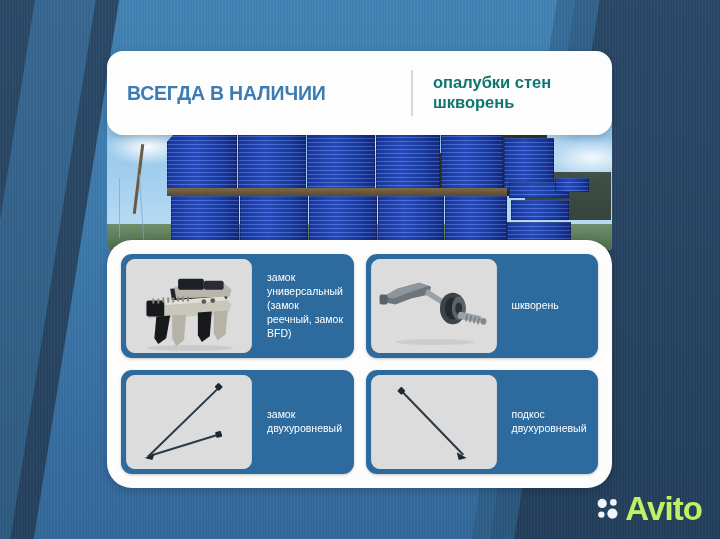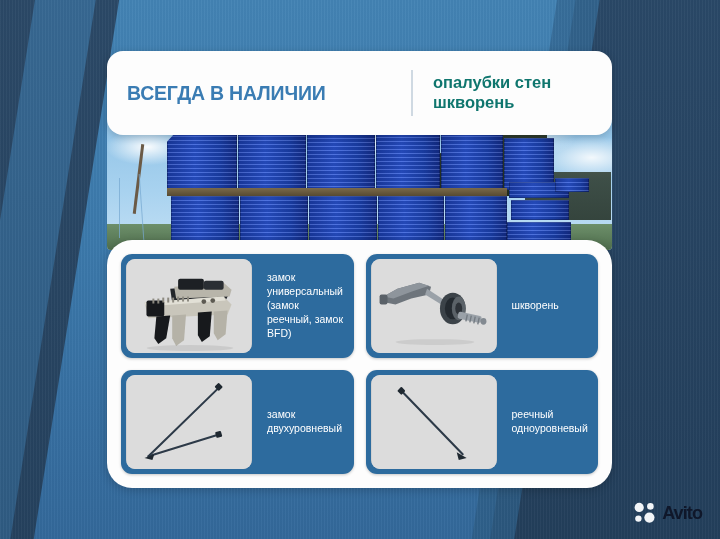--- a/index.html
+++ b/index.html
@@ -221,22 +221,22 @@
     position: absolute;
     right: 18px;
     bottom: 14px;
     display: flex;
     align-items: center;
     gap: 5px;
     z-index: 8;
   }
   .avito-mark { width: 24px; height: 24px; }
   .avito-word {
-    color: #0f172a;
-    font-size: 18px;
+    color: #bef264;
+    font-size: 33px;
     font-weight: bold;
     letter-spacing: -0.9px;
     line-height: 1;
   }
 </style>
 </head>
 <body>
 
 <div id="stage">
 
@@ -383,21 +383,21 @@
 
     <div class="card">
       <div class="card-img">
         <svg viewBox="0 0 126 95" preserveAspectRatio="xMidYMid meet" aria-hidden="true">
           <rect x="0" y="0" width="126" height="95" fill="#dcdcdc"></rect>
           <line x1="30" y1="16" x2="92" y2="80" stroke="#2d3a48" stroke-width="2.1" stroke-linecap="round"></line>
           <rect x="27" y="13" width="6" height="6" rx="1" fill="#1f2830" transform="rotate(45 30 16)"></rect>
           <path d="M96 84 L86 78 L88 86 Z" fill="#1f2830"></path>
         </svg>
       </div>
-      <div class="card-label center">реечный одноуровневый</div>
+      <div class="card-label center">подкос двухуровневый</div>
     </div>
   </div>
 
   <div class="avito">
     <svg class="avito-mark" viewBox="0 0 24 24" aria-hidden="true">
       <circle cx="6.2" cy="6.4" r="4.6" fill="#f2f5f8"></circle>
       <circle cx="17.4" cy="5.4" r="3.3" fill="#f2f5f8"></circle>
       <circle cx="5.4" cy="17.6" r="3.2" fill="#f2f5f8"></circle>
       <circle cx="16.4" cy="16.6" r="5.1" fill="#f2f5f8"></circle>
     </svg>

